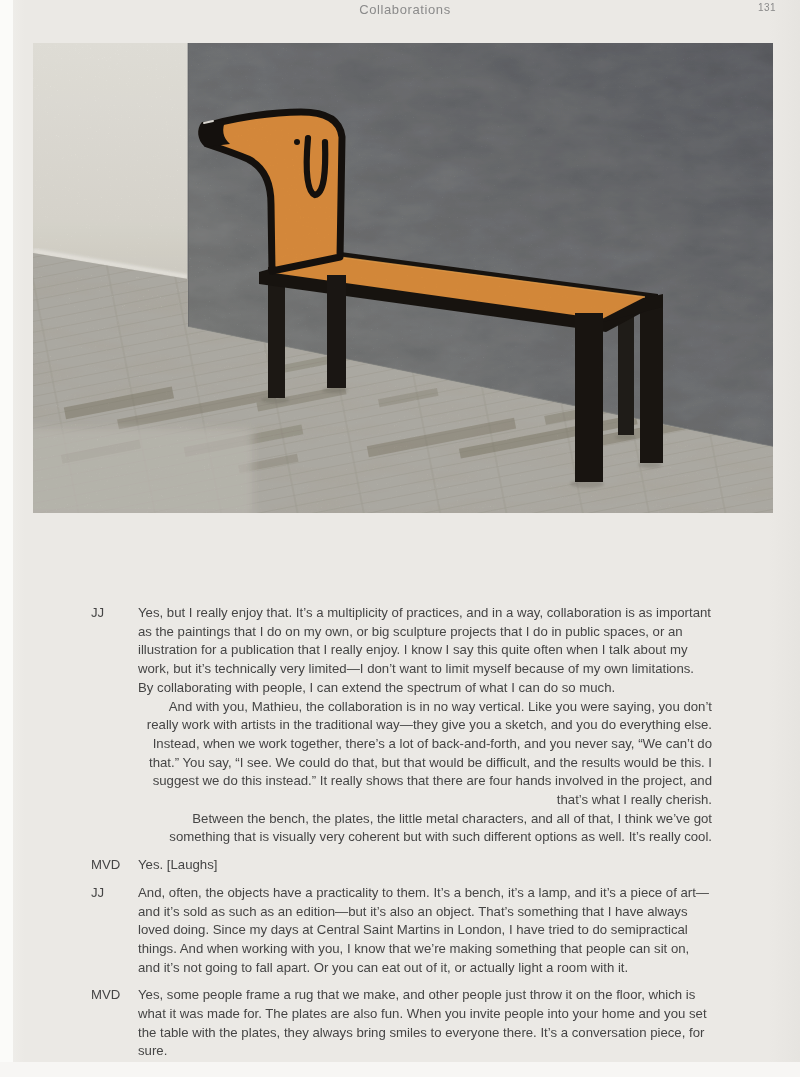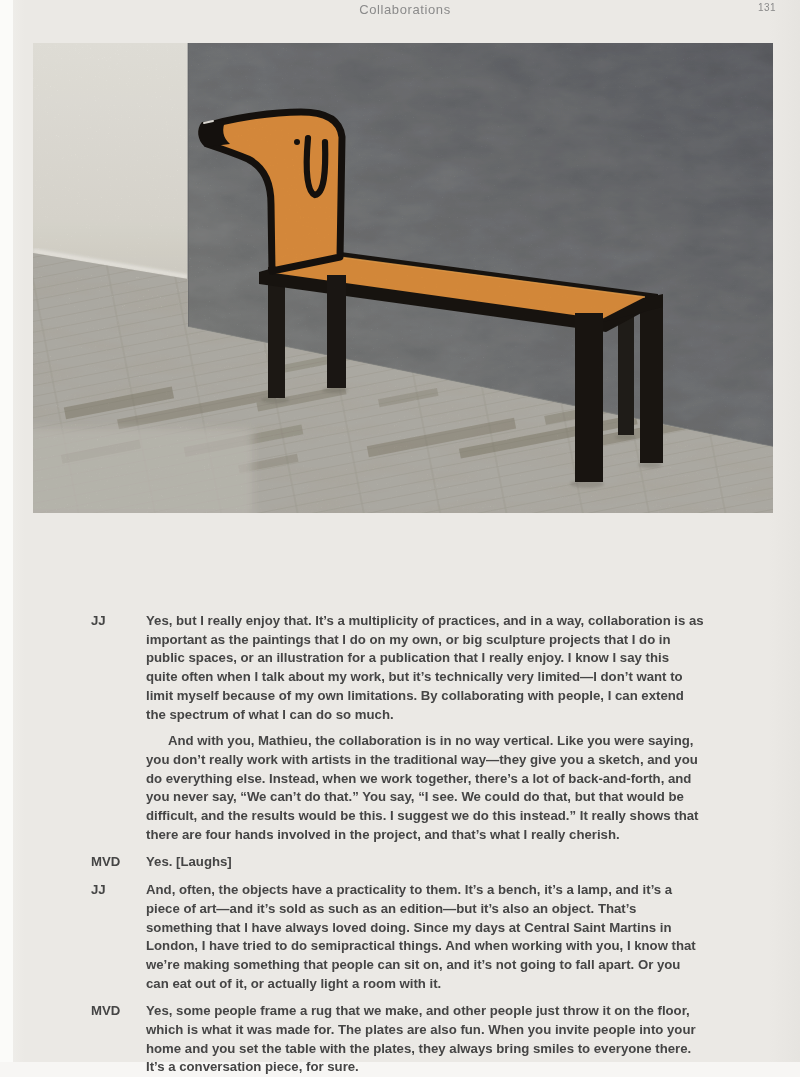--- a/index.html
+++ b/index.html
@@ -18,24 +18,24 @@
     position:absolute;top:2px;right:24px;font-size:10px;letter-spacing:.4px;color:#8a8a8a;
   }
   .photo{
     position:absolute;left:33px;top:43px;width:740px;height:470px;background:#cac7bf;
   }
   .photo svg{display:block}
   .dialogue{
     position:absolute;left:91px;top:604px;width:621px;
     font-size:13.2px;line-height:18.7px;color:#454545;
   }
-  .entry{position:relative;padding-left:47px;margin:0 0 9px 0;font-weight:bold;}
+  .entry{position:relative;padding-left:47px;margin:0 0 9px 0;}
   .speaker{position:absolute;left:0;top:0;}
-  .entry p{margin:8px;}
-  .entry p.indent{text-indent:22px;}
+  .entry p{margin:0;}
+  .entry p.indent{text-indent:22px;text-align:right;}
 </style>
 </head>
 <body>
 
 <div class="edge-left"></div>
 <div class="edge-bottom"></div>
 
 <div class="running-head">Collaborations</div>
 <div class="folio">131</div>
 
@@ -167,20 +167,21 @@
 
     <rect x="0" y="0" width="740" height="470" filter="url(#nz)" opacity="0.06"></rect>
   </svg>
 </div>
 
 <div class="dialogue">
     <div class="entry">
       <span class="speaker">JJ</span>
       <p>Yes, but I really enjoy that. It’s a multiplicity of practices, and in a way, collaboration is as important as the paintings that I do on my own, or big sculpture projects that I do in public spaces, or an illustration for a publication that I really enjoy. I know I say this quite often when I talk about my work, but it’s technically very limited—I don’t want to limit myself because of my own limitations. By collaborating with people, I can extend the spectrum of what I can do so much.</p>
       <p class="indent">And with you, Mathieu, the collaboration is in no way vertical. Like you were saying, you don’t really work with artists in the traditional way—they give you a sketch, and you do everything else. Instead, when we work together, there’s a lot of back-and-forth, and you never say, “We can’t do that.” You say, “I see. We could do that, but that would be difficult, and the results would be this. I suggest we do this instead.” It really shows that there are four hands involved in the project, and that’s what I really cherish.</p>
+      <p class="indent">Between the bench, the plates, the little metal characters, and all of that, I think we’ve got something that is visually very coherent but with such different options as well. It’s really cool.</p>
     </div>
     <div class="entry">
       <span class="speaker">MVD</span>
       <p>Yes. [Laughs]</p>
     </div>
     <div class="entry">
       <span class="speaker">JJ</span>
       <p>And, often, the objects have a practicality to them. It’s a bench, it’s a lamp, and it’s a piece of art—and it’s sold as such as an edition—but it’s also an object. That’s something that I have always loved doing. Since my days at Central Saint Martins in London, I have tried to do semipractical things. And when working with you, I know that we’re making something that people can sit on, and it’s not going to fall apart. Or you can eat out of it, or actually light a room with it.</p>
     </div>
     <div class="entry">

